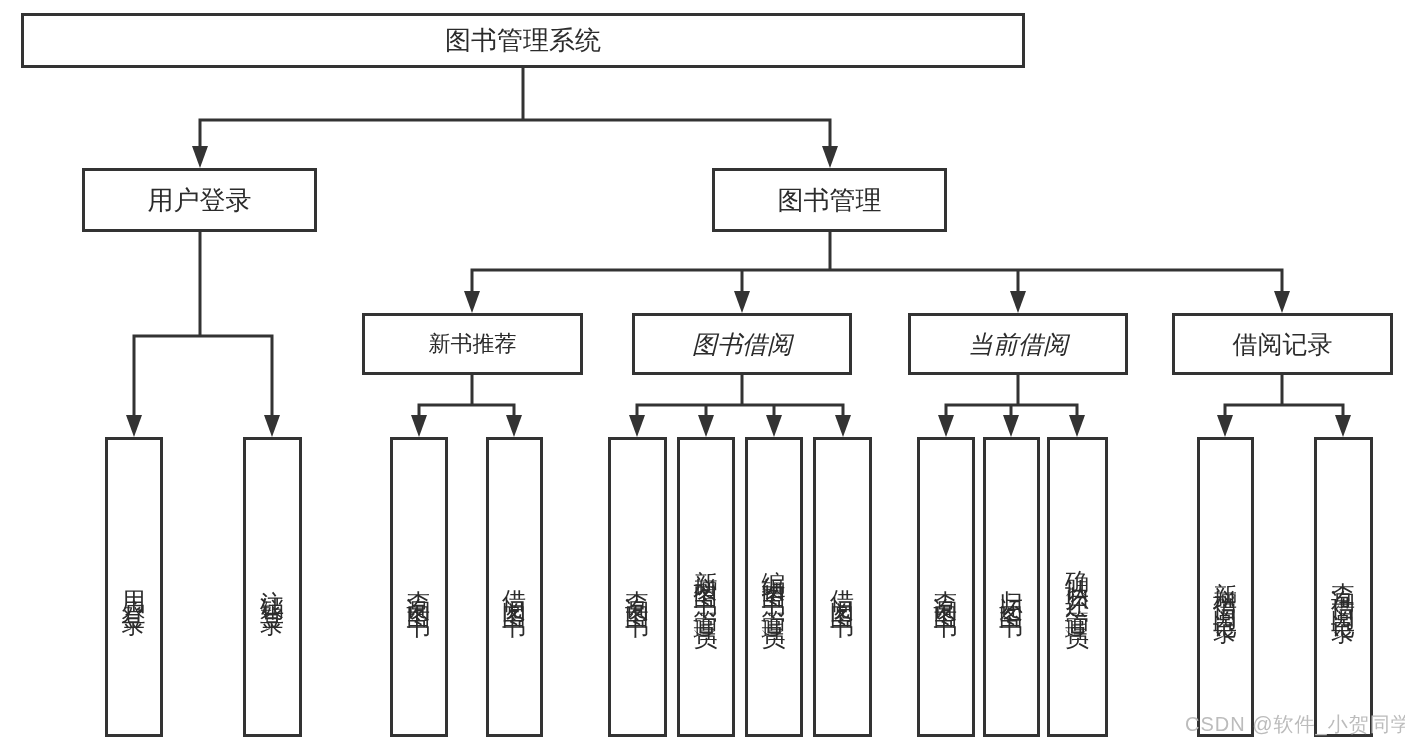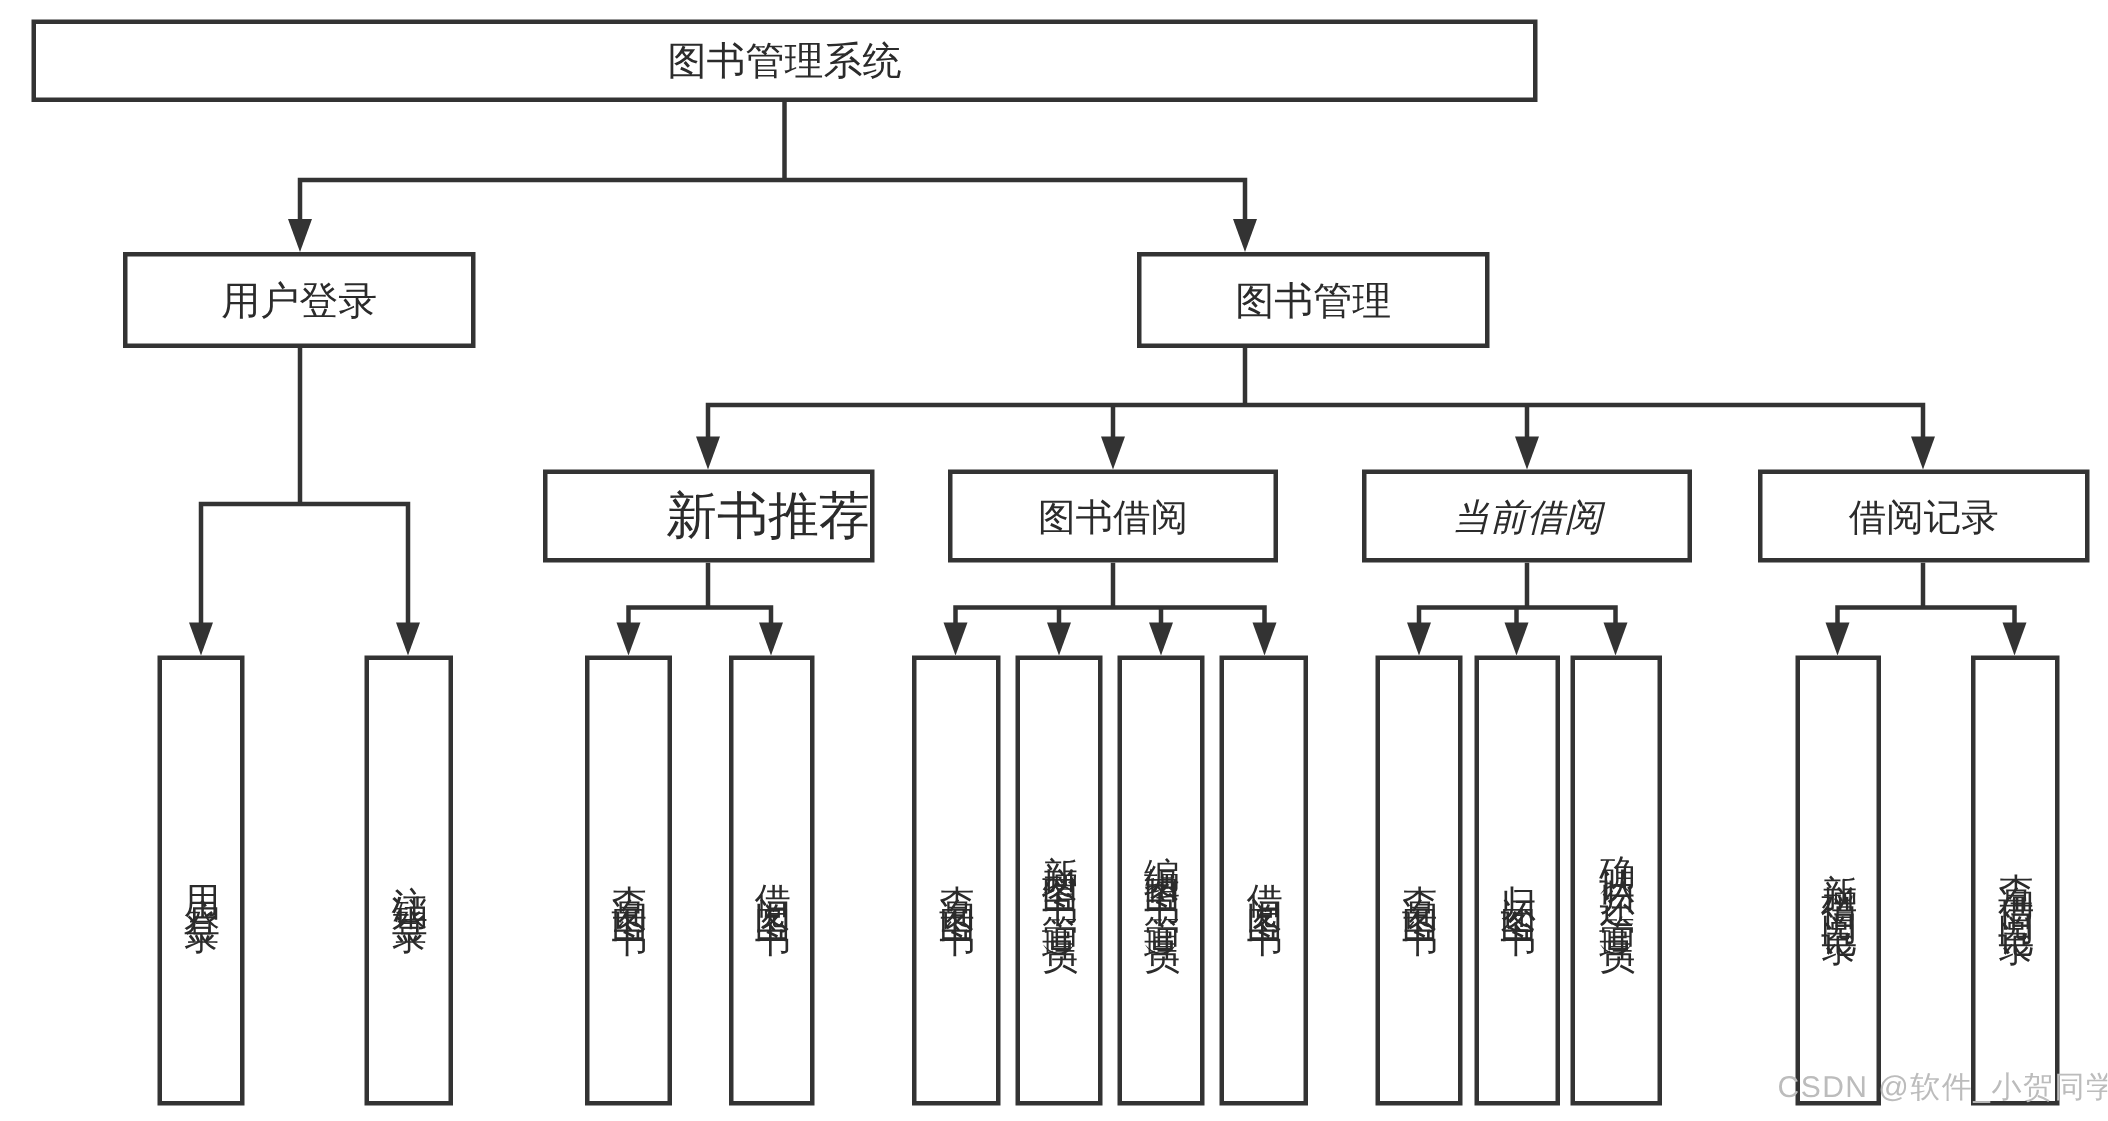--- a/index.html
+++ b/index.html
@@ -110,28 +110,28 @@
     </g>
   </svg>
 
   <div class="node" style="left:21px;top:13px;width:1004px;height:55px;">
     <span>图书管理系统</span>
   </div>
 
   <div class="node" style="left:82px;top:168px;width:235px;height:64px;">
     <span>用户登录</span>
   </div>
-  <div class="node" style="left:712px;top:168px;width:235px;height:64px;margin-left:46px;">
+  <div class="node" style="left:712px;top:168px;width:235px;height:64px;">
     <span>图书管理</span>
   </div>
 
-  <div class="node" style="left:362px;top:313px;width:221px;height:62px;font-size:34px;justify-content:flex-end;">
+  <div class="node" style="left:362px;top:313px;width:221px;height:62px;font-size:22px;">
     <span>新书推荐</span>
   </div>
-  <div class="node" style="left:632px;top:313px;width:220px;height:62px;font-size:25px;">
+  <div class="node" style="left:632px;top:313px;width:220px;height:62px;font-size:25px;font-style:italic;">
     <span>图书借阅</span>
   </div>
   <div class="node" style="left:908px;top:313px;width:220px;height:62px;font-size:25px;font-style:italic;">
     <span>当前借阅</span>
   </div>
   <div class="node" style="left:1172px;top:313px;width:221px;height:62px;font-size:25px;">
     <span>借阅记录</span>
   </div>
 
   <div class="leaf" style="left:105px;top:437px;width:58px;height:300px;">

